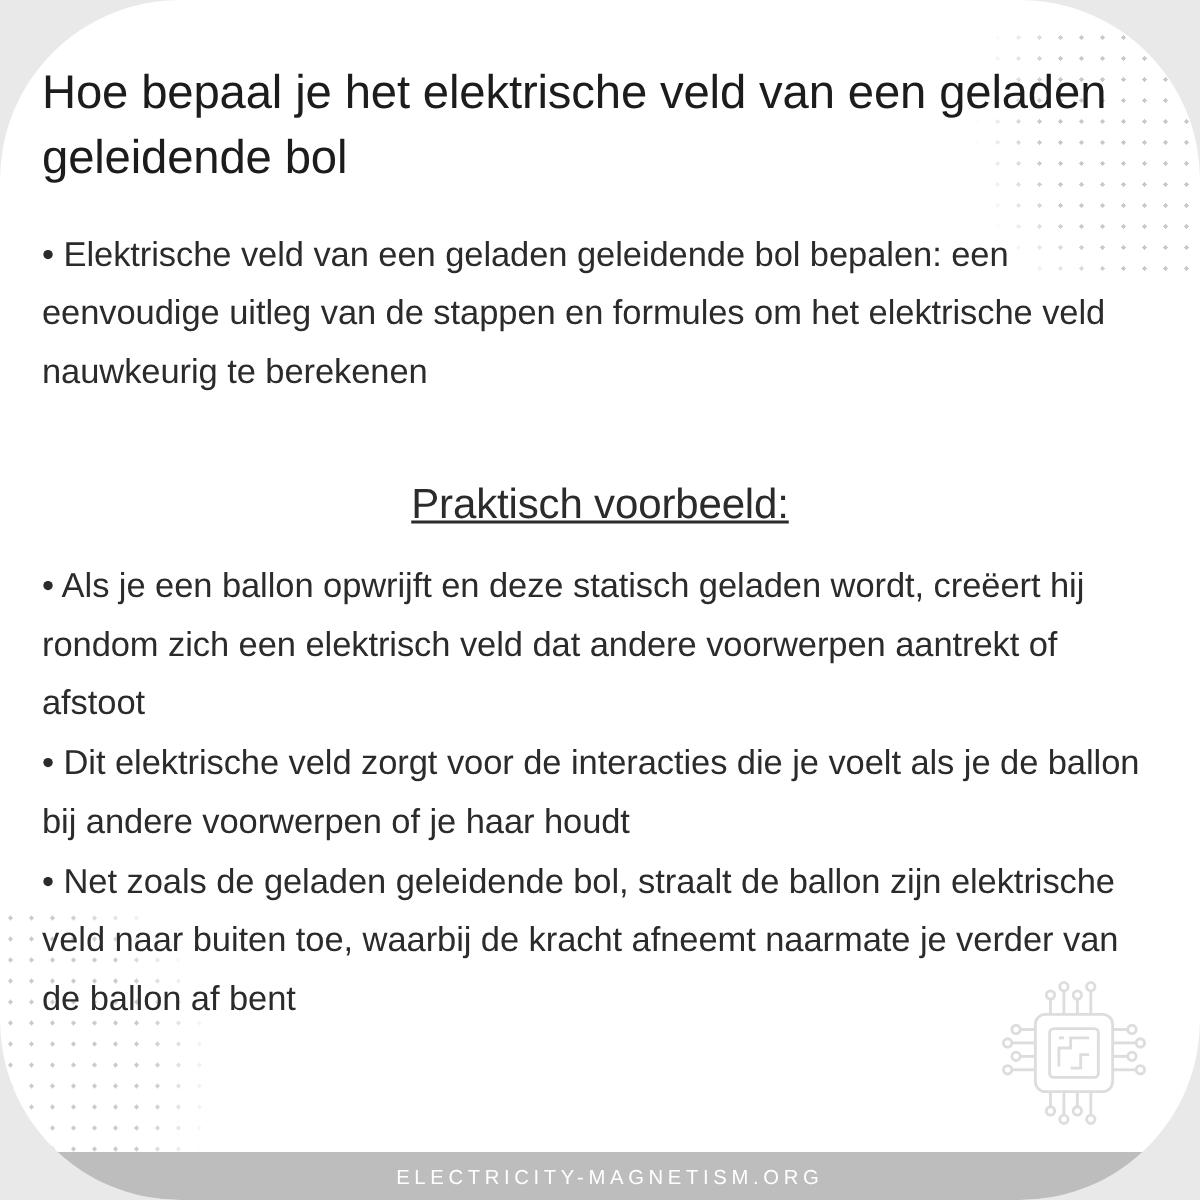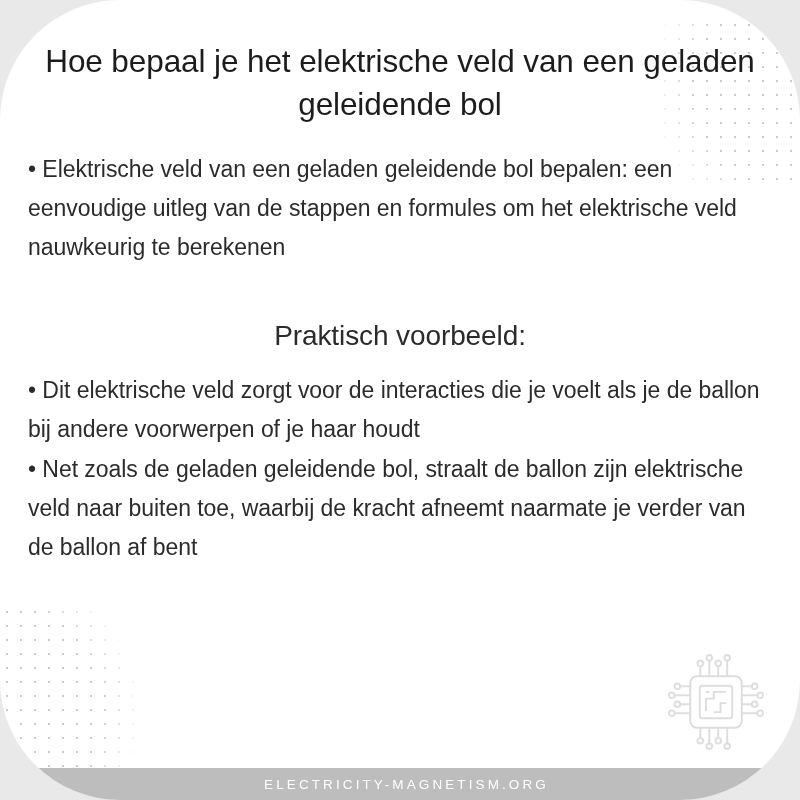--- a/index.html
+++ b/index.html
@@ -70,21 +70,21 @@
     padding: 0 28px;
     box-sizing: border-box;
   }
 
   #page-title {
     margin: 0;
     padding-top: 40px;
     font-size: 31.5px;
     font-weight: 400;
     line-height: 1.38;
-    text-align: center;
+    text-align: left;
     color: #1c1c1c;
     letter-spacing: -0.1px;
   }
 
   .bullet-block {
     margin: 0;
     color: #2b2b2b;
     font-size: 23px;
     line-height: 39px;
     font-weight: 400;
@@ -97,20 +97,21 @@
 
   #section-heading {
     margin: 0;
     padding-top: 30px;
     padding-bottom: 6px;
     text-align: center;
     font-size: 28px;
     font-weight: 400;
     color: #2b2b2b;
     letter-spacing: -0.1px;
+    text-decoration: underline;
   }
 
   #example-block {
     margin-top: 13px;
   }
   #example-block .bullet-item {
     margin: 0;
     padding-bottom: 1px;
   }
 
@@ -145,20 +146,21 @@
 
     <h1 id="page-title">Hoe bepaal je het elektrische veld van een geladen geleidende bol</h1>
 
     <div class="bullet-block" id="intro-block">
       <p class="bullet-item">• Elektrische veld van een geladen geleidende bol bepalen: een eenvoudige uitleg van de stappen en formules om het elektrische veld nauwkeurig te berekenen</p>
     </div>
 
     <h2 id="section-heading">Praktisch voorbeeld:</h2>
 
     <div class="bullet-block" id="example-block">
+      <p class="bullet-item">• Als je een ballon opwrijft en deze statisch geladen wordt, creëert hij rondom zich een elektrisch veld dat andere voorwerpen aantrekt of afstoot</p>
       <p class="bullet-item">• Dit elektrische veld zorgt voor de interacties die je voelt als je de ballon bij andere voorwerpen of je haar houdt</p>
       <p class="bullet-item">• Net zoals de geladen geleidende bol, straalt de ballon zijn elektrische veld naar buiten toe, waarbij de kracht afneemt naarmate je verder van de ballon af bent</p>
     </div>
 
   </div>
 
   <svg id="chip-icon" viewBox="0 0 100 100">
     <g fill="none" stroke="#c2c2c2" stroke-width="1.7">
       <rect x="27" y="27" width="46" height="46" rx="6"></rect>
       <rect x="35.5" y="35.5" width="29" height="29" rx="2.5"></rect>

